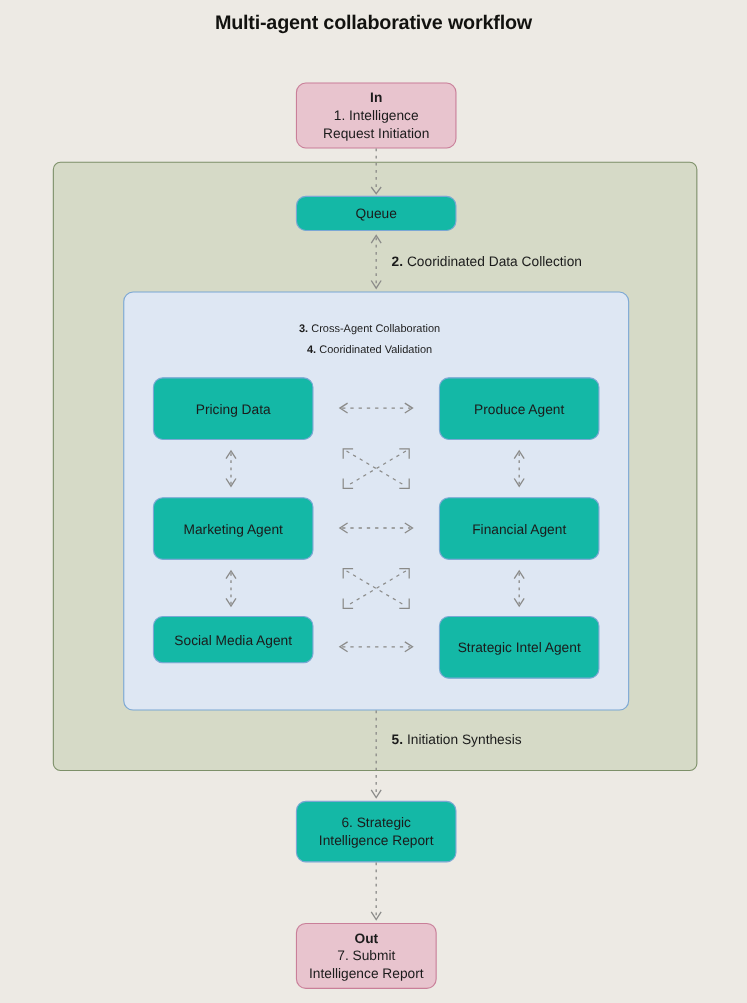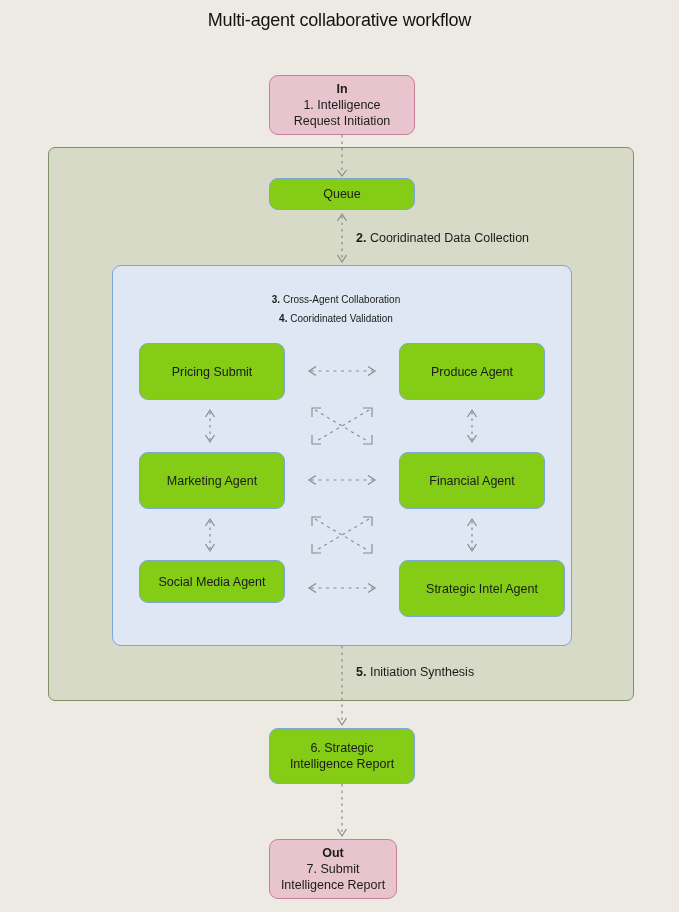--- a/index.html
+++ b/index.html
@@ -16,21 +16,21 @@
     overflow: hidden;
   }
 
   #page-title {
     position: absolute;
     top: 10px;
     left: 0;
     width: 679px;
     text-align: center;
     font-size: 18px;
-    font-weight: 400;
+    font-weight: 700;
     letter-spacing: -0.2px;
     color: #12120f;
   }
 
   
   .box {
     position: absolute;
     box-sizing: border-box;
     border-radius: 9px;
     display: flex;
@@ -44,21 +44,21 @@
     font-weight: 700;
     font-size: 12.5px;
   }
   .box .ln { display: block; }
 
   .io-box {
     background: #e8c4ce;
     border: 1px solid #c97f99;
   }
   .plain-box {
-    background: #84cc16;
+    background: #14b8a6;
     border: 1px solid #7ba7d4;
   }
 
   
   #green-panel {
     position: absolute;
     left: 48px;
     top: 147px;
     width: 586px;
     height: 554px;
@@ -145,35 +145,35 @@
 <div class="panel-heading" style="top:292px;">
   <b>3.</b>
   <span>Cross-Agent Collaboration</span>
 </div>
 <div class="panel-heading" style="top:311px;">
   <b>4.</b>
   <span>Cooridinated Validation</span>
 </div>
 
 <div class="box plain-box" style="left:139px; top:343px; width:146px; height:57px;">
-  <span class="ln">Pricing Submit</span>
+  <span class="ln">Pricing Data</span>
 </div>
 <div class="box plain-box" style="left:399px; top:343px; width:146px; height:57px;">
   <span class="ln">Produce Agent</span>
 </div>
 <div class="box plain-box" style="left:139px; top:452px; width:146px; height:57px;">
   <span class="ln">Marketing Agent</span>
 </div>
 <div class="box plain-box" style="left:399px; top:452px; width:146px; height:57px;">
   <span class="ln">Financial Agent</span>
 </div>
 <div class="box plain-box" style="left:139px; top:560px; width:146px; height:43px;">
   <span class="ln">Social Media Agent</span>
 </div>
-<div class="box plain-box" style="left:399px; top:560px; width:166px; height:57px;">
+<div class="box plain-box" style="left:399px; top:560px; width:146px; height:57px;">
   <span class="ln">Strategic Intel Agent</span>
 </div>
 
 <div class="conn" style="left:305px; top:364px;">
   <svg width="74" height="14" viewBox="0 0 74 14">
     <line x1="6" y1="7" x2="68" y2="7" stroke="#8a8a88" stroke-width="1.2" stroke-dasharray="3 4.5"></line>
     <polyline points="11,2.5 4,7 11,11.5" fill="none" stroke="#8a8a88" stroke-width="1.2"></polyline>
     <polyline points="63,2.5 70,7 63,11.5" fill="none" stroke="#8a8a88" stroke-width="1.2"></polyline>
   </svg>
 </div>

